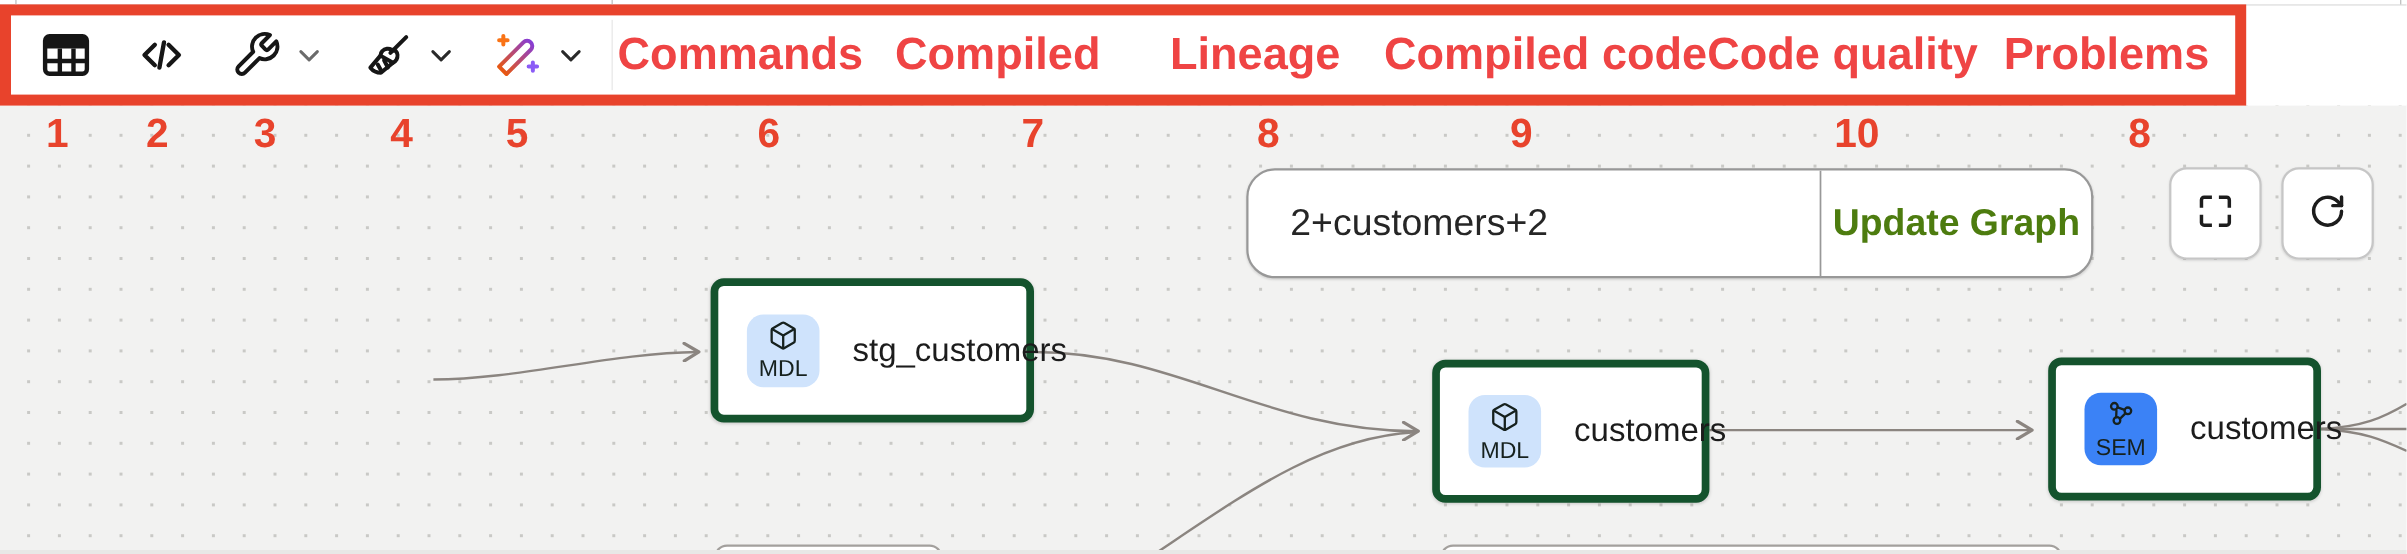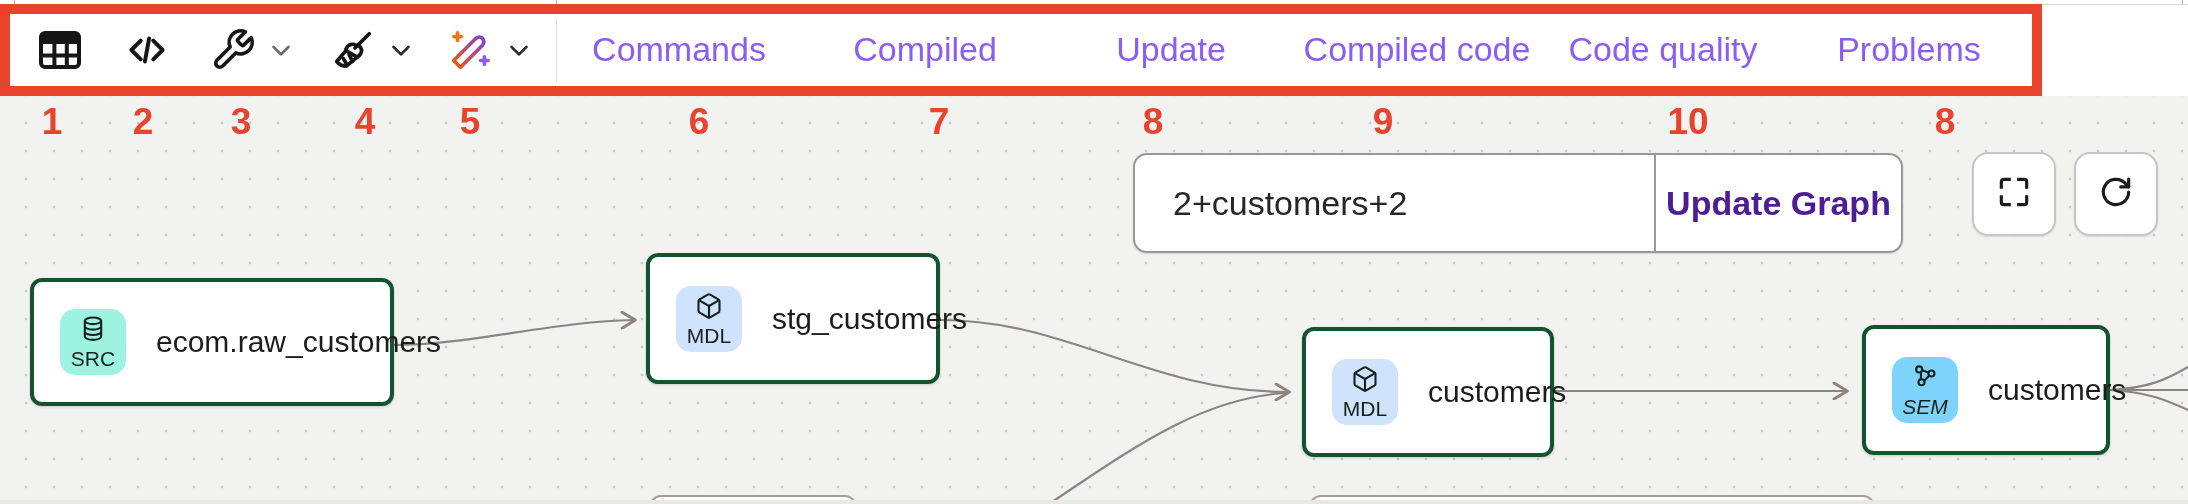--- a/index.html
+++ b/index.html
@@ -15,49 +15,49 @@
 
   
   .topbar{position:absolute;left:0;top:4px;width:2188px;height:91px;background:#fff;
     border-top:1px solid #d8d8d8;z-index:4;}
   .tick{position:absolute;top:0;width:1px;height:4px;background:#b5b5b5;z-index:6;}
   .annotation-box{position:absolute;left:0;top:4px;width:2042px;height:92px;
     border:10px solid #e8432c;box-sizing:border-box;z-index:5;pointer-events:none;}
   .icon-group{position:absolute;top:4px;height:91px;display:flex;align-items:center;gap:10px;z-index:4;cursor:pointer;}
   .icon-group svg{display:block;}
   .tab-row{position:absolute;left:556px;top:4px;width:1476px;height:91px;display:flex;align-items:center;z-index:4;}
-  .tab{flex:1;text-align:center;font-size:34px;font-weight:400;color:#8b5cf6;cursor:pointer;white-space:nowrap;}
+  .tab{flex:1;text-align:center;font-size:41px;font-weight:700;color:#ef4444;cursor:pointer;white-space:nowrap;}
   .vdivider{position:absolute;left:556px;top:18px;width:1px;height:64px;background:#e4e4e4;z-index:4;}
 
   
   .num{position:absolute;transform:translateX(-50%);top:101px;font-size:37px;font-weight:700;
     color:#e8432c;z-index:6;}
 
   
   .filter-widget{position:absolute;left:1133px;top:153px;width:770px;height:100px;z-index:3;
-    background:#fff;border:2px solid #989898;border-radius:14px;box-sizing:border-box;
+    background:#fff;border:2px solid #989898;border-radius:26px;box-sizing:border-box;
     display:flex;align-items:stretch;box-shadow:0 1px 2px rgba(0,0,0,.12);}
   .filter-input{width:481px;border:none;outline:none;background:transparent;
     font-family:"Liberation Sans",sans-serif;font-size:34px;color:#262626;padding:0 0 0 38px;border-radius:14px 0 0 14px;}
   .update-btn{flex:1;border-left:2px solid #989898;display:flex;align-items:center;justify-content:center;
-    font-size:34px;font-weight:600;color:#4c1d95;cursor:pointer;border-radius:0 14px 14px 0;}
+    font-size:34px;font-weight:600;color:#4d7c0f;cursor:pointer;border-radius:0 14px 14px 0;}
   .sq-btn{position:absolute;top:152px;width:84px;height:84px;background:#fff;border:2px solid #c6c6c6;
     border-radius:16px;box-sizing:border-box;display:flex;align-items:center;justify-content:center;
     box-shadow:0 1px 2px rgba(0,0,0,.10);cursor:pointer;z-index:3;}
 
   
-  .node{position:absolute;background:#fff;border:4px solid #14532d;border-radius:12px;box-sizing:border-box;
+  .node{position:absolute;background:#fff;border:7px solid #14532d;border-radius:12px;box-sizing:border-box;
     display:flex;align-items:center;gap:30px;padding-left:26px;z-index:3;
     box-shadow:0 1px 3px rgba(0,0,0,.16);cursor:pointer;}
   .node-label{font-size:30px;color:#1c1c1c;white-space:nowrap;}
   .badge{width:66px;height:66px;border-radius:15px;display:flex;flex-direction:column;
     align-items:center;justify-content:center;gap:0;flex:0 0 auto;}
   .badge-src{background:#9ef3e0;}
   .badge-mdl{background:#cfe3fc;}
-  .badge-sem{background:#7dd3fc;font-style:italic;}
+  .badge-sem{background:#3b82f6;}
   .badge-label{font-size:21px;font-weight:500;color:#16211e;line-height:1;margin-top:1px;}
   .node-partial{position:absolute;background:#fff;border:2px solid #a3a09d;border-radius:12px 12px 0 0;
     box-sizing:border-box;height:20px;z-index:3;}
   .bottom-strip{position:absolute;left:0;top:500px;width:2188px;height:4px;background:#e8e8e6;z-index:4;}
 </style>
 </head>
 <body>
 
 <div id="app">
 
@@ -155,21 +155,21 @@
     <span>
       <svg width="30" height="30" viewBox="0 0 24 24" fill="none" stroke="#2a2a2a" stroke-width="2.2" stroke-linecap="round" stroke-linejoin="round">
           <polyline points="6 9.5 12 15.5 18 9.5"></polyline>
         </svg>
     </span>
   </div>
 
   <div class="tab-row">
     <div class="tab">Commands</div>
     <div class="tab">Compiled</div>
-    <div class="tab">Update</div>
+    <div class="tab">Lineage</div>
     <div class="tab">Compiled code</div>
     <div class="tab">Code quality</div>
     <div class="tab">Problems</div>
   </div>
 
   <div class="annotation-box"></div>
 
   <span class="num" style="left:52px">1</span>
   <span class="num" style="left:143px">2</span>
   <span class="num" style="left:241px">3</span>
@@ -199,34 +199,20 @@
   </div>
   <div class="sq-btn" style="left:2074px">
     <span>
       <svg width="38" height="38" viewBox="0 0 24 24" fill="none" stroke="#1d1d1d" stroke-width="2" stroke-linecap="round" stroke-linejoin="round">
           <path d="M20 12a8 8 0 1 1-2.34-5.66L20 8.6"></path>
           <polyline points="20 3.8 20 8.8 15 8.8"></polyline>
         </svg>
     </span>
   </div>
 
-  <div class="node" style="left:30px;top:278px;width:364px;height:128px">
-    <div class="badge badge-src">
-      <span>
-        <svg width="28" height="28" viewBox="0 0 24 24" fill="none" stroke="#16211e" stroke-width="1.8">
-            <ellipse cx="12" cy="5" rx="7" ry="2.8"></ellipse>
-            <path d="M5 5v4.7c0 1.5 3.1 2.8 7 2.8s7-1.3 7-2.8V5"></path>
-            <path d="M5 9.7v4.7c0 1.5 3.1 2.8 7 2.8s7-1.3 7-2.8V9.7"></path>
-            <path d="M5 14.4v4.1c0 1.5 3.1 2.8 7 2.8s7-1.3 7-2.8v-4.1"></path>
-          </svg>
-      </span>
-      <span class="badge-label">SRC</span>
-    </div>
-    <span class="node-label">ecom.raw_customers</span>
-  </div>
 
   <div class="node" style="left:646px;top:253px;width:294px;height:131px">
     <div class="badge badge-mdl">
       <span>
         <svg width="28" height="28" viewBox="0 0 24 24" fill="none" stroke="#16211e" stroke-width="1.8" stroke-linecap="round" stroke-linejoin="round">
             <path d="M21 8a2 2 0 0 0-1-1.73l-7-4a2 2 0 0 0-2 0l-7 4A2 2 0 0 0 3 8v8a2 2 0 0 0 1 1.73l7 4a2 2 0 0 0 2 0l7-4A2 2 0 0 0 21 16Z"></path>
             <path d="m3.3 7 8.7 5 8.7-5"></path>
             <path d="M12 22V12"></path>
           </svg>
       </span>

